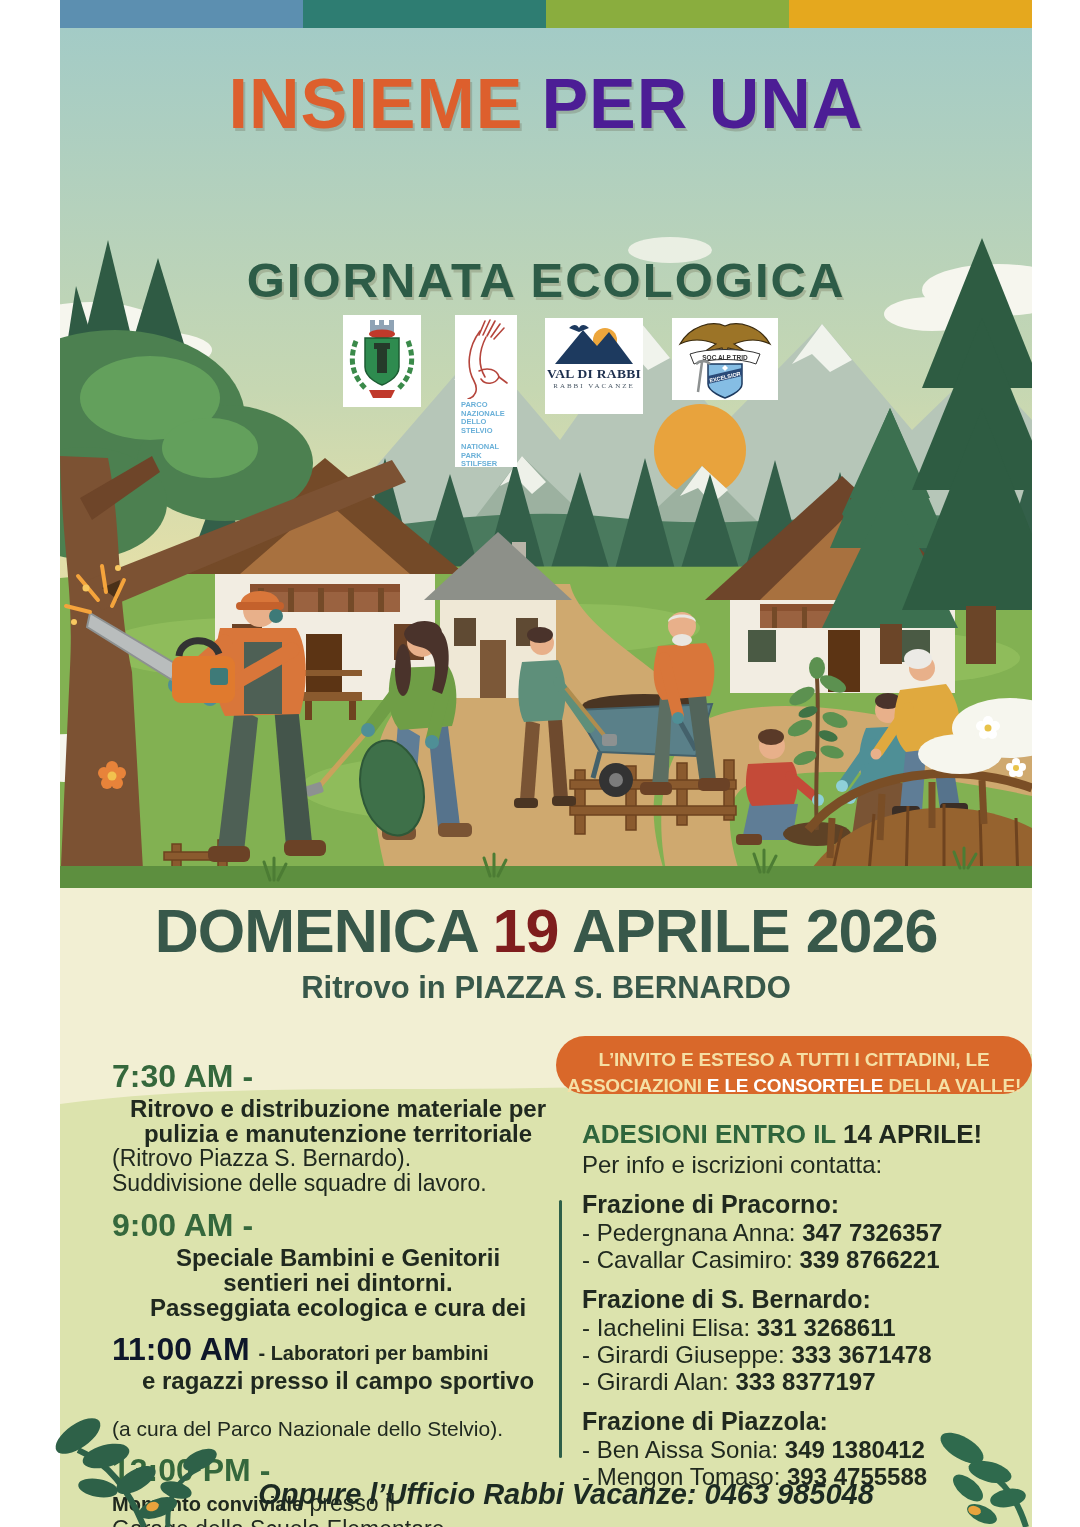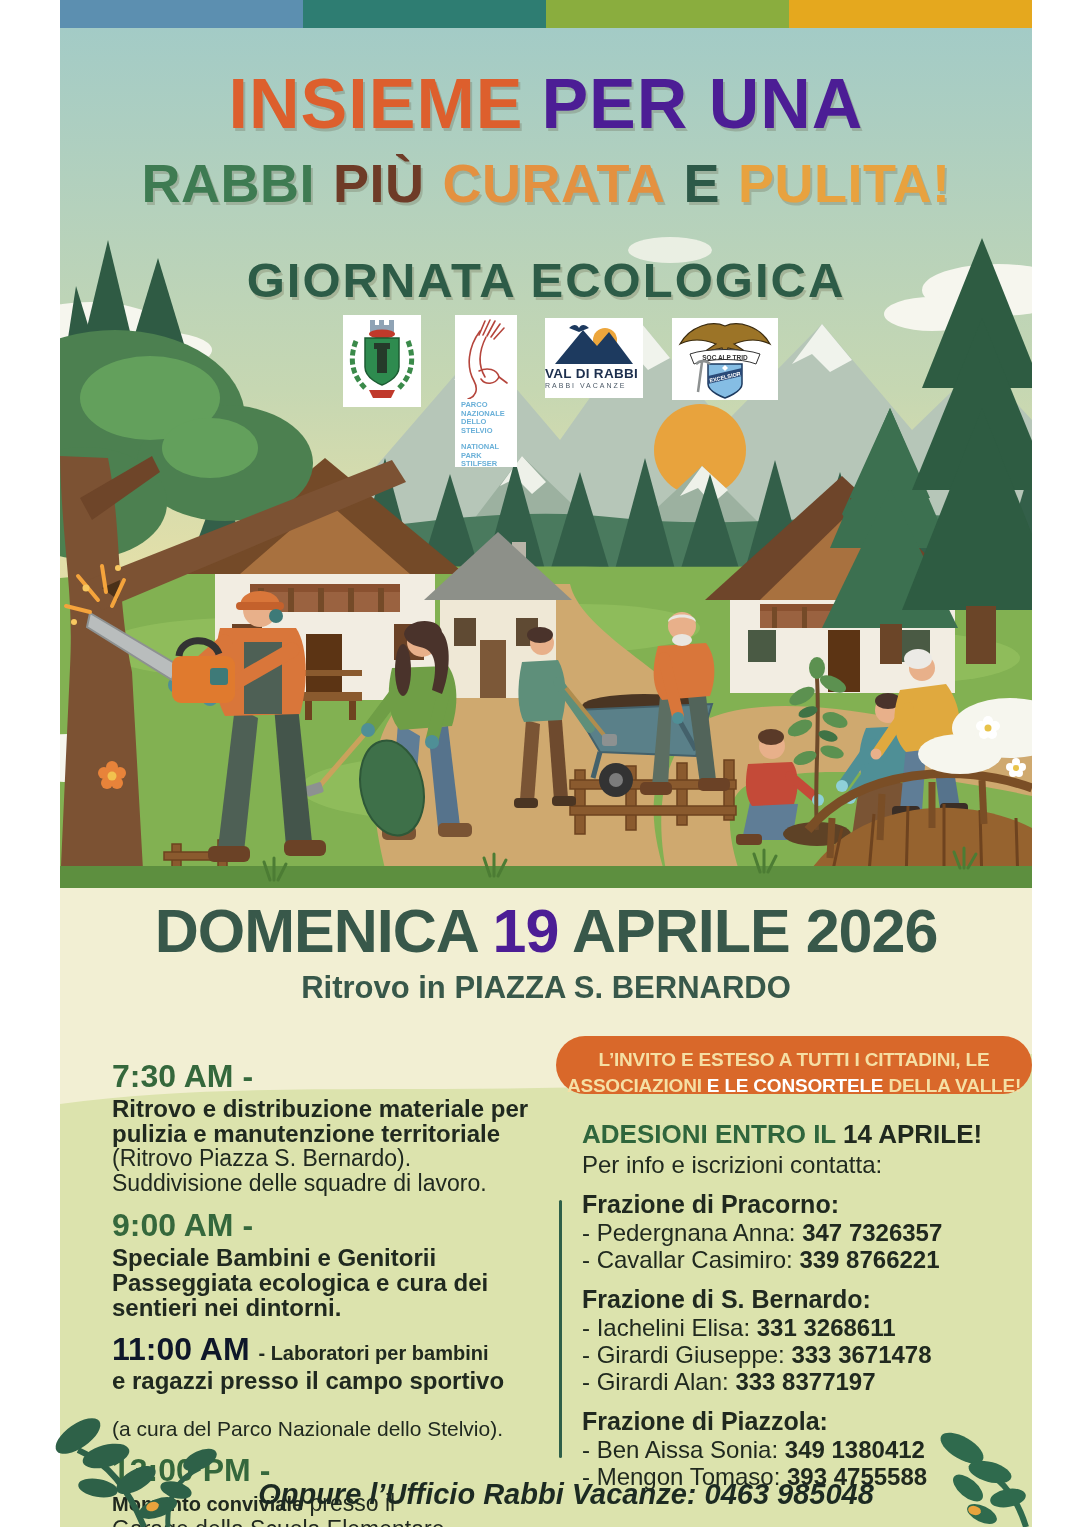--- a/index.html
+++ b/index.html
@@ -29,50 +29,50 @@
   .c-green{color:#3e7b52;}
   .c-dkbrown{color:#6e3b27;}
   .c-amber{color:#e49140;}
   .c-amber2{color:#e8a23f;}
   .c-dkgreen{color:#2d5948;}
 
   
   .logo{position:absolute;background:#ffffff;z-index:4;overflow:hidden;}
   .logo1{left:283px;top:287px;width:78px;height:92px;}
   .logo2{left:395px;top:287px;width:62px;height:152px;}
-  .logo3{left:485px;top:290px;width:98px;height:80px;text-align:left;}
+  .logo3{left:485px;top:290px;width:98px;height:96px;text-align:center;font-family:Liberation Serif, serif;}
   .logo4{left:612px;top:290px;width:106px;height:82px;}
   .stelvio-text{position:absolute;left:6px;top:86px;font-size:7.5px;line-height:8.5px;
                 color:#6ab0d8;font-weight:700;width:54px;}
   .stelvio-text .t2x{display:block;margin-top:8px;}
   .vdr-title{position:absolute;left:0;top:48px;width:98px;font-size:13.5px;font-weight:800;color:#1d2f4e;letter-spacing:0.3px;}
   .vdr-sub{position:absolute;left:0;top:64px;width:98px;font-size:7px;letter-spacing:2px;color:#4a5866;}
 
   
   .date-band{position:absolute;left:0;top:888px;width:972px;height:154px;background:#f2efd3;}
   .date1{position:absolute;left:0;top:8px;width:972px;text-align:center;font-size:61px;
          font-weight:800;letter-spacing:-1px;color:#38584a;white-space:nowrap;}
-  .date1 .day{color:#4c1d95;}
+  .date1 .day{color:#7f1d1d;}
   .date2{position:absolute;left:0;top:82px;width:972px;text-align:center;font-size:31px;
          font-weight:800;color:#38584a;white-space:nowrap;}
 
   
   .green-sec{position:absolute;left:0;top:1042px;width:972px;height:485px;background:#dce3ad;}
   .wave{position:absolute;left:0;top:0;width:972px;height:70px;}
 
   
   .invite{position:absolute;left:496px;top:1036px;width:476px;height:58px;background:#d9682a;
           border-radius:30px;z-index:5;text-align:center;padding-top:11px;box-sizing:border-box;}
   .invite div{font-size:19px;font-weight:800;line-height:26px;letter-spacing:-0.2px;color:#f5dfa4;white-space:nowrap;}
   .invite .wht{color:#ffffff;}
 
   
   .sched{position:absolute;left:52px;top:1058px;width:452px;z-index:6;color:#20291f;}
   .time{font-size:32px;font-weight:800;color:#35683c;line-height:36px;margin-bottom:2px;}
-  .bline{font-size:24px;font-weight:700;line-height:25px;}
+  .bline{font-size:24px;font-weight:700;line-height:25px;text-align:center;}
   .nline{font-size:23px;font-weight:400;line-height:25px;}
   .note{font-size:21px;font-weight:400;line-height:24px;white-space:nowrap;margin-top:24px;}
   .entry{margin-bottom:11px;}
   .inline-time{font-size:32px;font-weight:800;color:#0f172a;text-align:right;}
   .inline-bold{font-size:20px;font-weight:700;}
   .inline-normal{font-size:23px;font-weight:400;}
 
   
   .divider{position:absolute;left:499px;top:1200px;width:3px;height:258px;background:#2e5f49;border-radius:2px;z-index:6;}
 
@@ -461,21 +461,20 @@
               <circle cx="6" cy="-1" r="4" fill="#ffffff"></circle>
           <circle cx="3" cy="5" r="4" fill="#ffffff"></circle>
               <circle cx="-3" cy="5" r="4" fill="#ffffff"></circle>
           <circle cx="-6" cy="-1" r="4" fill="#ffffff"></circle>
               <circle cx="0" cy="0" r="3" fill="#e8c34a"></circle>
         </g>
       </g>
     </svg>
 
     <div class="title-line tl1"><span class="w c-orange">INSIEME</span><span class="w c-brown">PER UNA</span></div>
-    <div class="title-line tl2"><span class="w c-green">RABBI</span><span class="w c-dkbrown">PIÙ</span><span class="w c-amber">CURATA</span><span class="w c-dkgreen">E</span><span class="w c-amber2">PULITA!</span></div>
     <div class="title-line tl3">GIORNATA ECOLOGICA</div>
 
     <div class="logo logo1">
       <svg viewBox="0 0 78 90" width="78" height="90">
         <rect x="27" y="10" width="24" height="7" fill="#8fa3b5"></rect>
         <rect x="27" y="5" width="5" height="6" fill="#8fa3b5"></rect>
             <rect x="36" y="5" width="5" height="6" fill="#8fa3b5"></rect>
             <rect x="46" y="5" width="5" height="6" fill="#8fa3b5"></rect>
         <ellipse cx="39" cy="19" rx="13" ry="4.5" fill="#c0392b"></ellipse>
         <path d="M22,23 L56,23 L56,52 C56,64 39,70 39,70 C39,70 22,64 22,52 Z" fill="#2e8b4f" stroke="#1d5c33" stroke-width="1.5"></path>
@@ -548,22 +547,22 @@
     <div class="entry">
       <div class="time">7:30 AM -</div>
       <div class="bline">Ritrovo e distribuzione materiale per</div>
       <div class="bline">pulizia e manutenzione territoriale</div>
       <div class="nline">(Ritrovo Piazza S. Bernardo).</div>
       <div class="nline">Suddivisione delle squadre di lavoro.</div>
     </div>
     <div class="entry">
       <div class="time">9:00 AM -</div>
       <div class="bline">Speciale Bambini e Genitorii</div>
+      <div class="bline">sentieri nei dintorni.</div>
       <div class="bline">Passeggiata ecologica e cura dei</div>
-      <div class="bline">sentieri nei dintorni.</div>
     </div>
     <div class="entry">
       <div><span class="inline-time">11:00 AM </span><span class="inline-bold">- Laboratori per bambini</span></div>
       <div class="bline">e ragazzi presso il campo sportivo</div>
       <div class="note">(a cura del Parco Nazionale dello Stelvio).</div>
     </div>
     <div class="entry">
       <div class="time">13:00 PM -</div>
       <div><span class="inline-bold">Momento conviviale</span><span class="inline-normal"> presso il</span></div>
       <div class="nline">Garage della Scuola Elementare</div>

